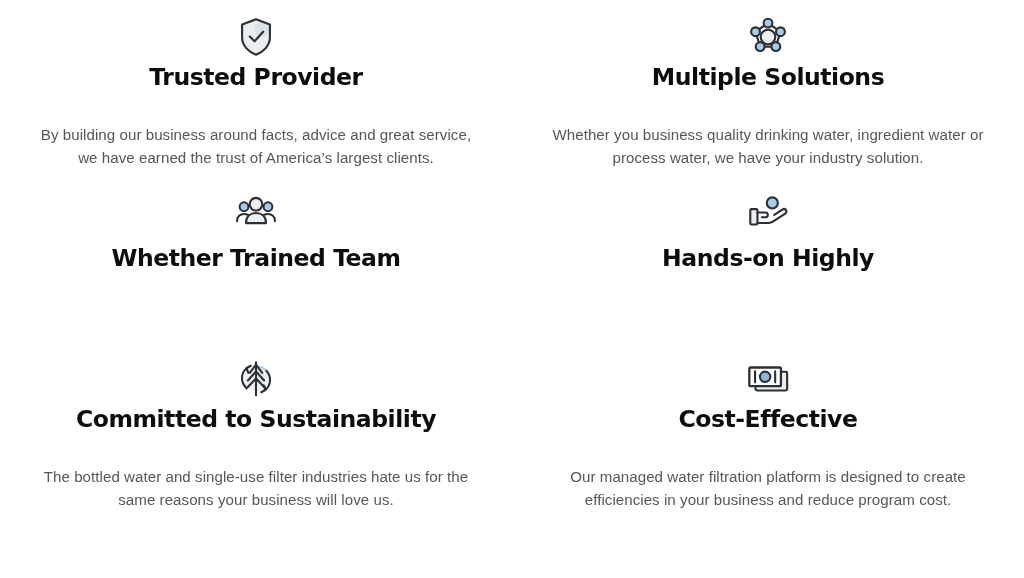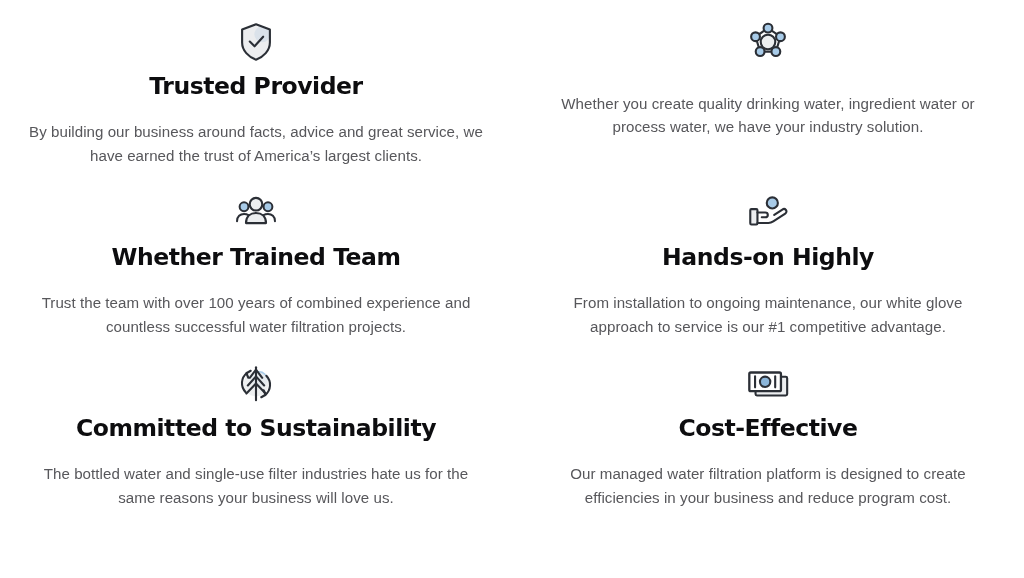--- a/index.html
+++ b/index.html
@@ -54,21 +54,21 @@
     margin: 0;
     padding: 0 0 2px 0;
     white-space: nowrap;
   }
   .feature-desc {
     font-family: "Liberation Sans", sans-serif;
     font-size: 15.1px;
     font-weight: normal;
     color: #57575b;
     line-height: 1.55;
-    margin: 4px;
+    margin: 16px;
     padding-top: 14px;
     max-width: 470px;
     letter-spacing: 0.05px;
   }
   .spacer-cell { }
 </style>
 </head>
 <body>
 
 <div class="features-grid">
@@ -92,49 +92,48 @@
           <path d="M24 9.5 L37 18.5 L32.2 34 L15.8 34 L11 18.5 Z"></path>
         </g>
         <circle cx="24" cy="24" r="7.6" fill="#eceef0" stroke="#2b2f36" stroke-width="2.2"></circle>
         <circle cx="24" cy="9.5" r="4.6" fill="#a8cbe8" stroke="#2b2f36" stroke-width="2.2"></circle>
         <circle cx="37" cy="18.5" r="4.6" fill="#a8cbe8" stroke="#2b2f36" stroke-width="2.2"></circle>
         <circle cx="32.2" cy="34" r="4.6" fill="#a8cbe8" stroke="#2b2f36" stroke-width="2.2"></circle>
         <circle cx="15.8" cy="34" r="4.6" fill="#a8cbe8" stroke="#2b2f36" stroke-width="2.2"></circle>
         <circle cx="11" cy="18.5" r="4.6" fill="#a8cbe8" stroke="#2b2f36" stroke-width="2.2"></circle>
       </svg>
     </div>
-    <p class="feature-desc">Whether you create quality drinking water, ingredient water or process water, we have your industry solution.</p>
+    <h3 class="feature-title">Multiple Solutions</h3>
+    <p class="feature-desc">Whether you business quality drinking water, ingredient water or process water, we have your industry solution.</p>
   </div>
 
   <div class="feature-card">
     <div class="feature-icon">
       <svg viewBox="0 0 48 48" xmlns="http://www.w3.org/2000/svg">
         <circle cx="11.5" cy="17.5" r="4.6" fill="#a8cbe8" stroke="#2b2f36" stroke-width="2.1"></circle>
         <path d="M4.2 32.5 C4.2 27.6 7.5 25 11.5 25 C13.2 25 14.8 25.4 16.1 26.2" fill="none" stroke="#2b2f36" stroke-width="2.1" stroke-linecap="round"></path>
         <circle cx="36.5" cy="17.5" r="4.6" fill="#a8cbe8" stroke="#2b2f36" stroke-width="2.1"></circle>
         <path d="M43.8 32.5 C43.8 27.6 40.5 25 36.5 25 C34.8 25 33.2 25.4 31.9 26.2" fill="none" stroke="#2b2f36" stroke-width="2.1" stroke-linecap="round"></path>
         <circle cx="24" cy="14.8" r="6.6" fill="#eceef0" stroke="#2b2f36" stroke-width="2.3"></circle>
         <path d="M13.6 34.5 C13.6 27.5 18.2 24 24 24 C29.8 24 34.4 27.5 34.4 34.5 Z" fill="#eceef0" stroke="#2b2f36" stroke-width="2.3" stroke-linejoin="round"></path>
       </svg>
     </div>
     <h3 class="feature-title">Whether Trained Team</h3>
-    <p class="feature-desc">Trust the team with over 100 years of combined experience and countless successful water filtration projects.</p>
   </div>
 
   <div class="feature-card">
     <div class="feature-icon">
       <svg viewBox="0 0 48 48" xmlns="http://www.w3.org/2000/svg">
         <circle cx="28.5" cy="13.5" r="5.8" fill="#a8cbe8" stroke="#2b2f36" stroke-width="2.2"></circle>
         <rect x="5.5" y="20" width="7.5" height="16" rx="1.2" fill="#eceef0" stroke="#2b2f36" stroke-width="2.2"></rect>
         <path d="M13 23.5 L21 23.5 C22.6 23.5 23.8 24.6 23.8 26 C23.8 27.4 22.6 28.5 21 28.5 L17.5 28.5" fill="none" stroke="#2b2f36" stroke-width="2.2" stroke-linecap="round" stroke-linejoin="round"></path>
         <path d="M13 34.5 L24.5 34.5 C26.5 34.5 28 33.8 29.5 32.8 L42 24.6 C43.4 23.7 43.6 22 42.7 20.9 C41.8 19.8 40.2 19.6 39 20.4 L30.5 26" fill="none" stroke="#2b2f36" stroke-width="2.2" stroke-linecap="round" stroke-linejoin="round"></path>
       </svg>
     </div>
     <h3 class="feature-title">Hands-on Highly</h3>
-    <p class="feature-desc">From installation to ongoing maintenance, our white glove approach to service is our #1 competitive advantage.</p>
   </div>
 
   <div class="feature-card">
     <div class="feature-icon">
       <svg viewBox="0 0 48 48" xmlns="http://www.w3.org/2000/svg">
         <circle cx="27.5" cy="19" r="8.5" fill="#a8cbe8"></circle>
         <circle cx="24" cy="24" r="12.8" fill="#eceef0" fill-opacity="0.9"></circle>
         <path d="M24 6.5 L24 41" stroke="#2b2f36" stroke-width="2.2" stroke-linecap="round"></path>
         <path d="M24 9 L17.5 17.5 M24 9 L30.5 17.5" fill="none" stroke="#2b2f36" stroke-width="2.2" stroke-linecap="round"></path>
         <path d="M24 16 L15.5 25.5 M24 16 L32.5 25.5" fill="none" stroke="#2b2f36" stroke-width="2.2" stroke-linecap="round"></path>

